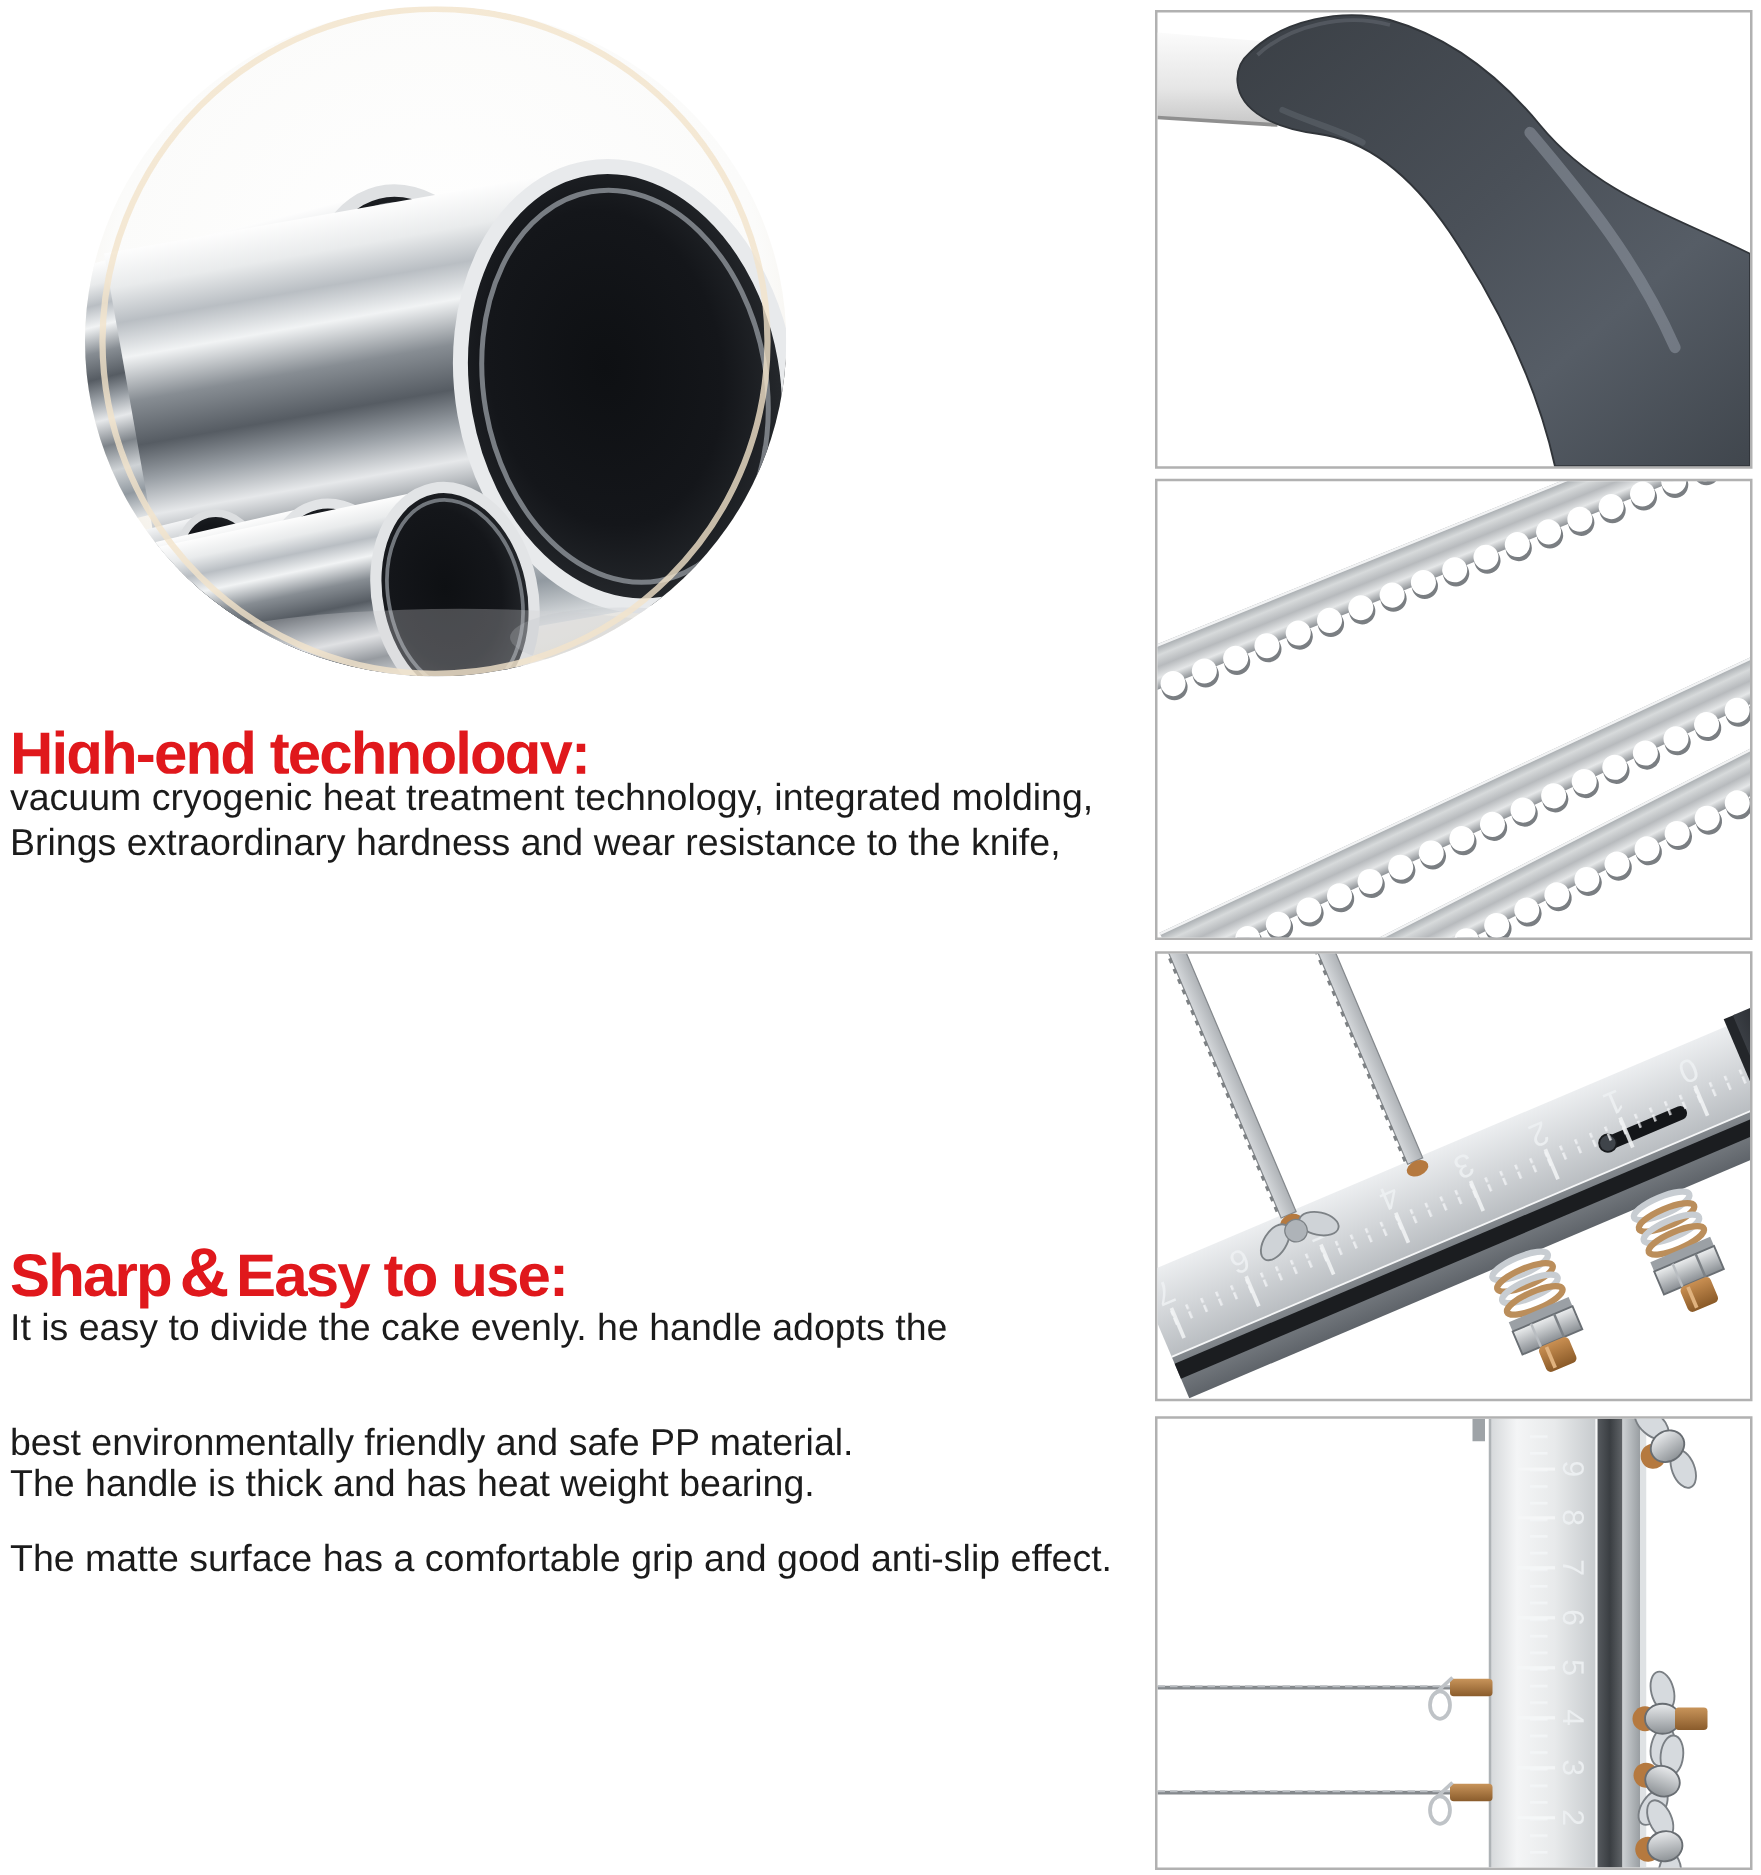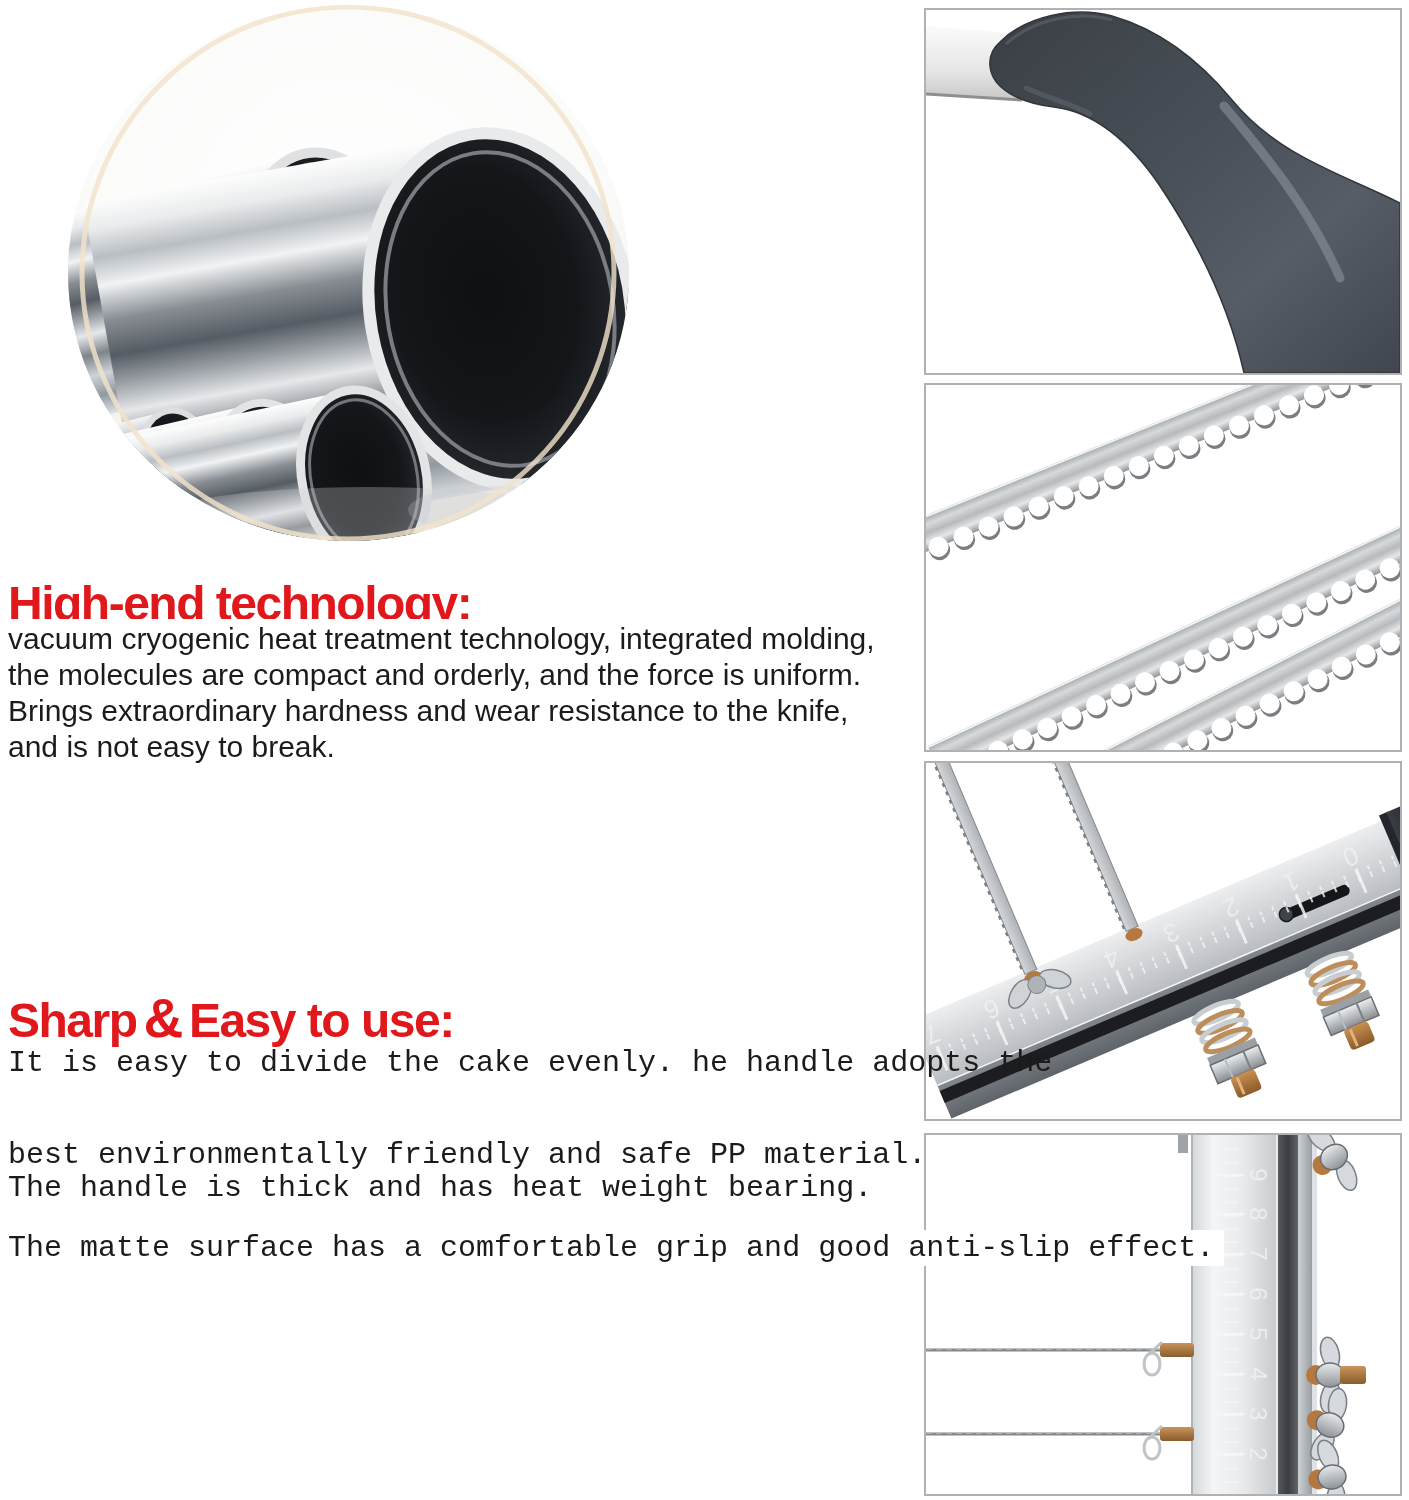--- a/index.html
+++ b/index.html
@@ -10,21 +10,21 @@
   .panel svg{display:block;width:100%;height:100%;}
   #photo-tubes{position:absolute;left:68px;top:5px;width:561px;height:536px;border-radius:50%;
                overflow:hidden;z-index:2;}
   #photo-tubes svg{display:block;width:100%;height:100%;}
   .red-heading{position:absolute;left:8px;font-size:48px;line-height:55px;letter-spacing:-1.5px;
                color:#e0181c;z-index:5;white-space:nowrap;}
   .amp{font-size:1.15em;margin:0 7px;}
   .body-block{position:absolute;left:8px;font-size:30px;line-height:36px;color:#1b1b1b;z-index:5;
               white-space:nowrap;background:#fff;padding:2px 14px 4px 0;margin-top:16px;}
   .body-line{position:absolute;left:8px;font-size:30px;line-height:36px;color:#1b1b1b;z-index:5;
-             white-space:nowrap;font-family:Liberation Mono, monospace;}
+             white-space:nowrap;}
   .bg-white{background:#fff;padding-right:10px;}
 </style>
 </head>
 <body>
 
 <div id="stage">
 
   <div id="photo-tubes">
     <svg viewBox="0 0 561 536" preserveAspectRatio="none">
       <defs>
@@ -384,23 +384,21 @@
       <rect x="414" y="231" width="26" height="18" rx="3" fill="url(#copper2)"></rect>
       <use href="#wingnut" transform="translate(404,290) rotate(20)"></use>
       <use href="#wingnut" transform="translate(406,342) rotate(-10)"></use>
     </svg>
   </div>
 
   <h1 class="red-heading" style="top:544px;">High-end technology:</h1>
 
   <div class="body-block" style="top:603px;">
     <div>vacuum cryogenic heat treatment technology, integrated molding,</div>
-    <div>the molecules are compact and orderly, and the force is uniform.</div>
     <div>Brings extraordinary hardness and wear resistance to the knife,</div>
-    <div>and is not easy to break.</div>
   </div>
 
   <h1 class="red-heading" style="top:959px;"><span>Sharp</span><span class="amp">&amp;</span><span>Easy to use:</span></h1>
 
   <div class="body-line" style="top:1045px;">It is easy to divide the cake evenly. he handle adopts the</div>
   <div class="body-line" style="top:1097px;margin-top:40px;">best environmentally friendly and safe PP material.</div>
   <div class="body-line" style="top:1170px;">The handle is thick and has heat weight bearing.</div>
   <div class="body-line bg-white" style="top:1230px;">The matte surface has a comfortable grip and good anti-slip effect.</div>
 
 </div>

